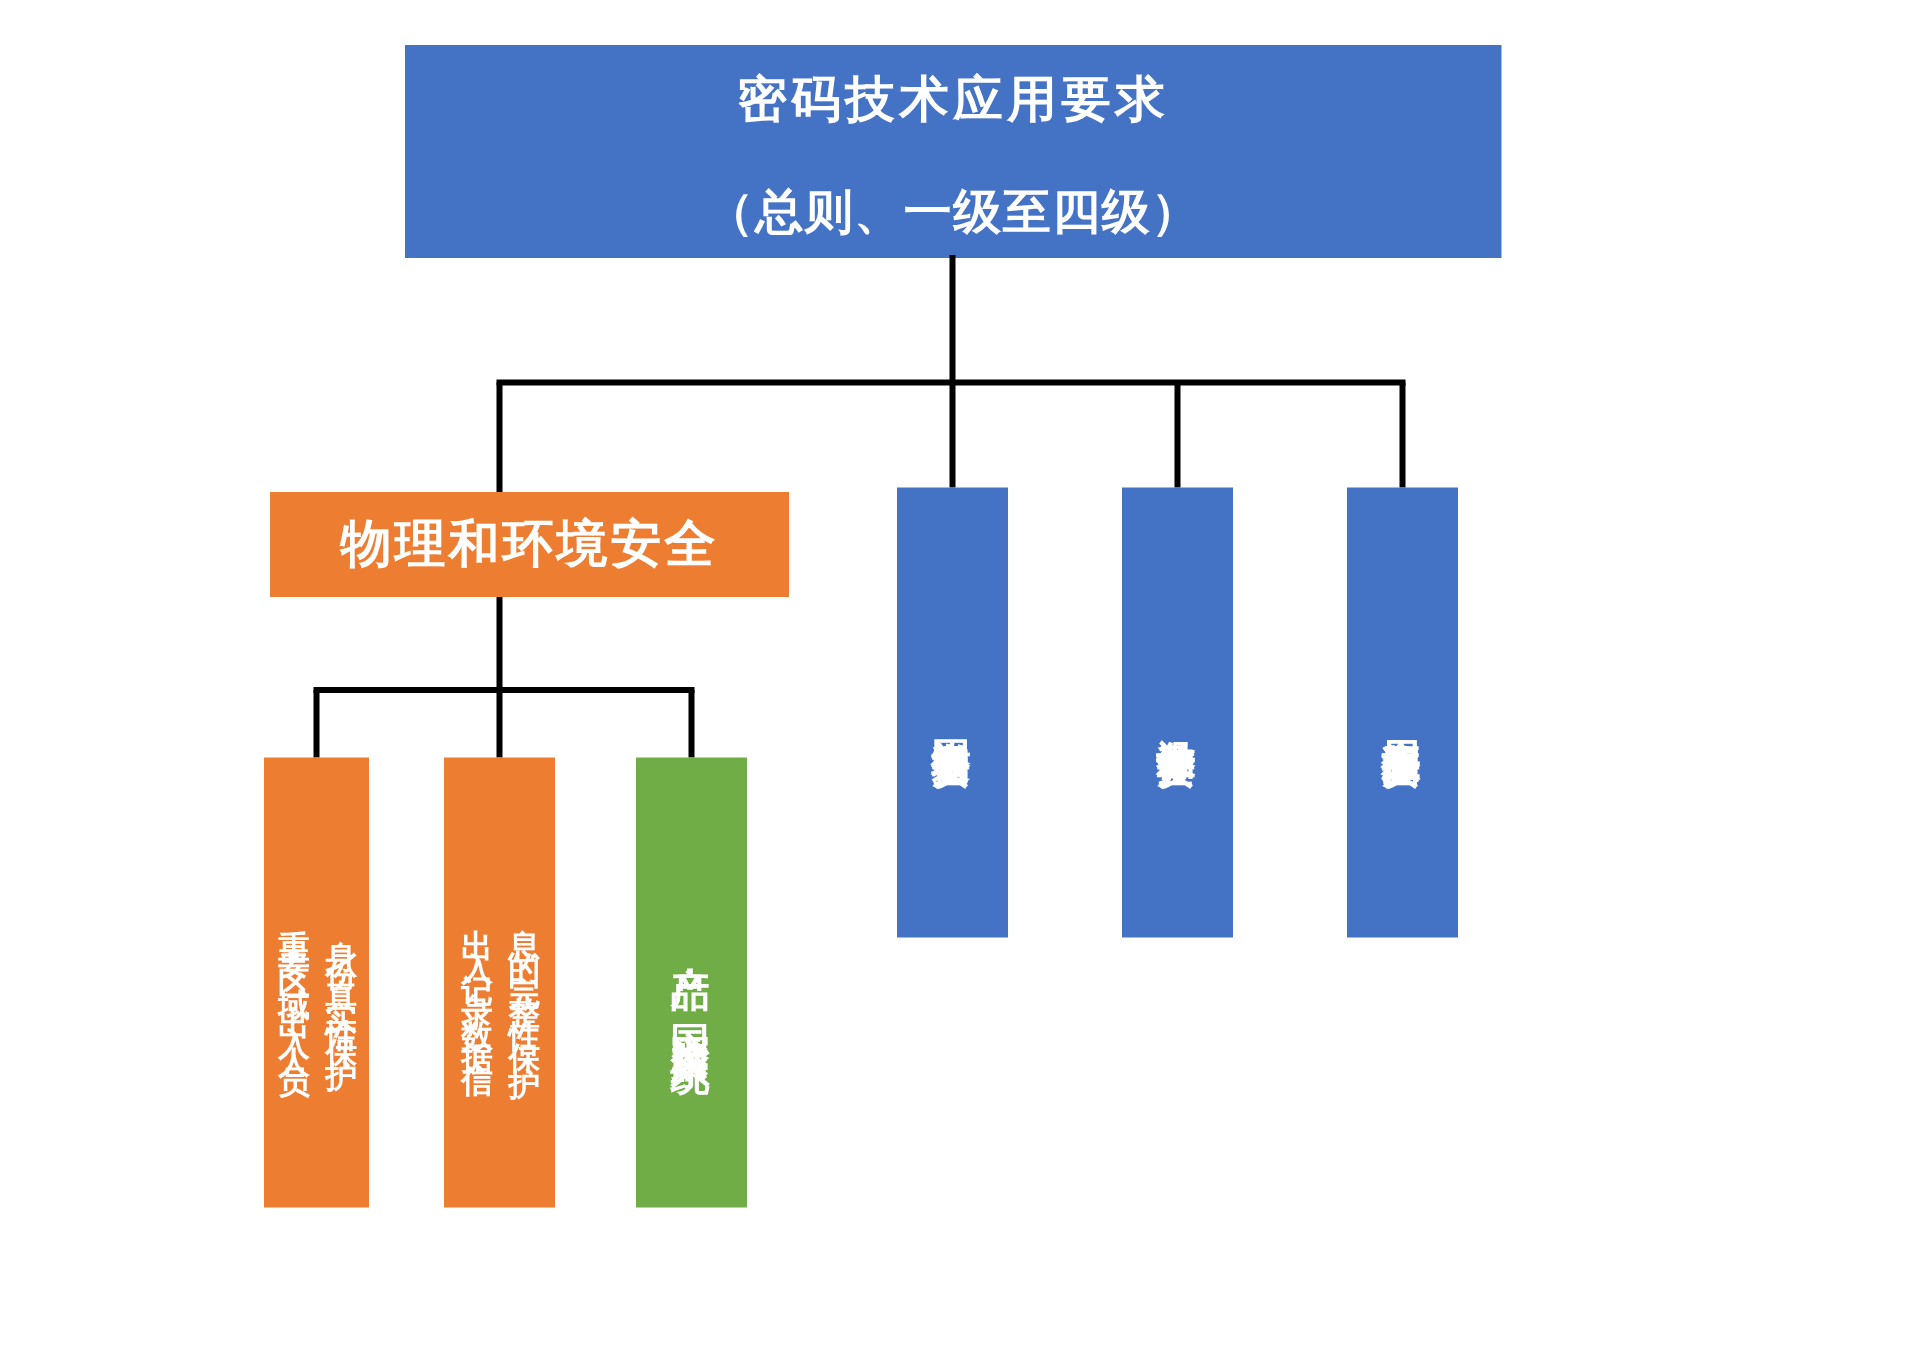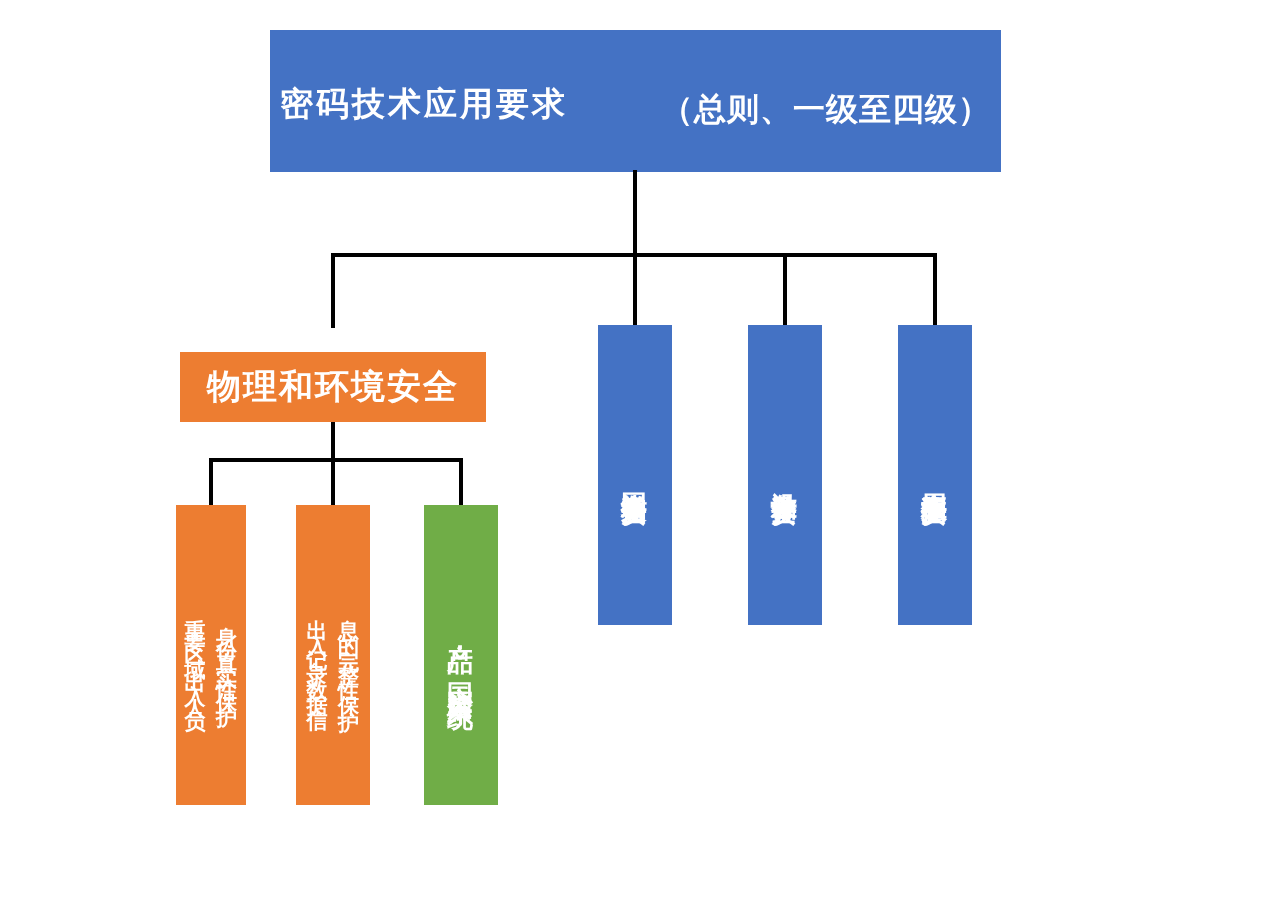--- a/index.html
+++ b/index.html
@@ -20,21 +20,21 @@
     color: #ffffff;
     font-weight: bold;
   }
   .blue   { background: #4472C4; }
   .orange { background: #ED7D31; }
   .green  { background: #70AD47; }
 
   
   .root-node {
     left: 270px; top: 30px; width: 731px; height: 142px;
-    display: flex; flex-direction: row;
+    display: flex; flex-direction: column;
     justify-content: space-between; align-items: center;
     padding: 14px 10px 8px;
     text-align: center;
   }
   .root-title    { font-size: 33px; letter-spacing: 3px; }
   .root-subtitle { font-size: 32px; letter-spacing: 1px; margin-top: 11px; }
 
   
   .stem-root        { left: 633px; top: 170px; width: 4px;  height: 86px; }
   .bar-main         { left: 331px; top: 253px; width: 606px; height: 4px; }
@@ -43,23 +43,23 @@
   .drop-device      { left: 783px; top: 255px; width: 4px;  height: 70px; }
   .drop-application { left: 933px; top: 255px; width: 4px;  height: 70px; }
   .stem-physical    { left: 331px; top: 396px; width: 4px;  height: 64px; }
   .bar-children     { left: 209px; top: 458px; width: 254px; height: 4px; }
   .drop-c1          { left: 209px; top: 460px; width: 4px;  height: 45px; }
   .drop-c2          { left: 331px; top: 460px; width: 4px;  height: 45px; }
   .drop-c3          { left: 459px; top: 460px; width: 4px;  height: 45px; }
 
   
   .node-physical {
-    left: 180px; top: 328px; width: 306px; height: 70px;
+    left: 180px; top: 328px; width: 346px; height: 70px;
     display: flex; align-items: center; justify-content: center;
-    font-size: 34px; letter-spacing: 2px; margin-top: 24px;
+    font-size: 34px; letter-spacing: 2px;
   }
 
   
   .vnode {
     display: flex; align-items: center; justify-content: center;
   }
   .vtext {
     writing-mode: vertical-lr;
     text-orientation: upright;
     white-space: pre-line;

